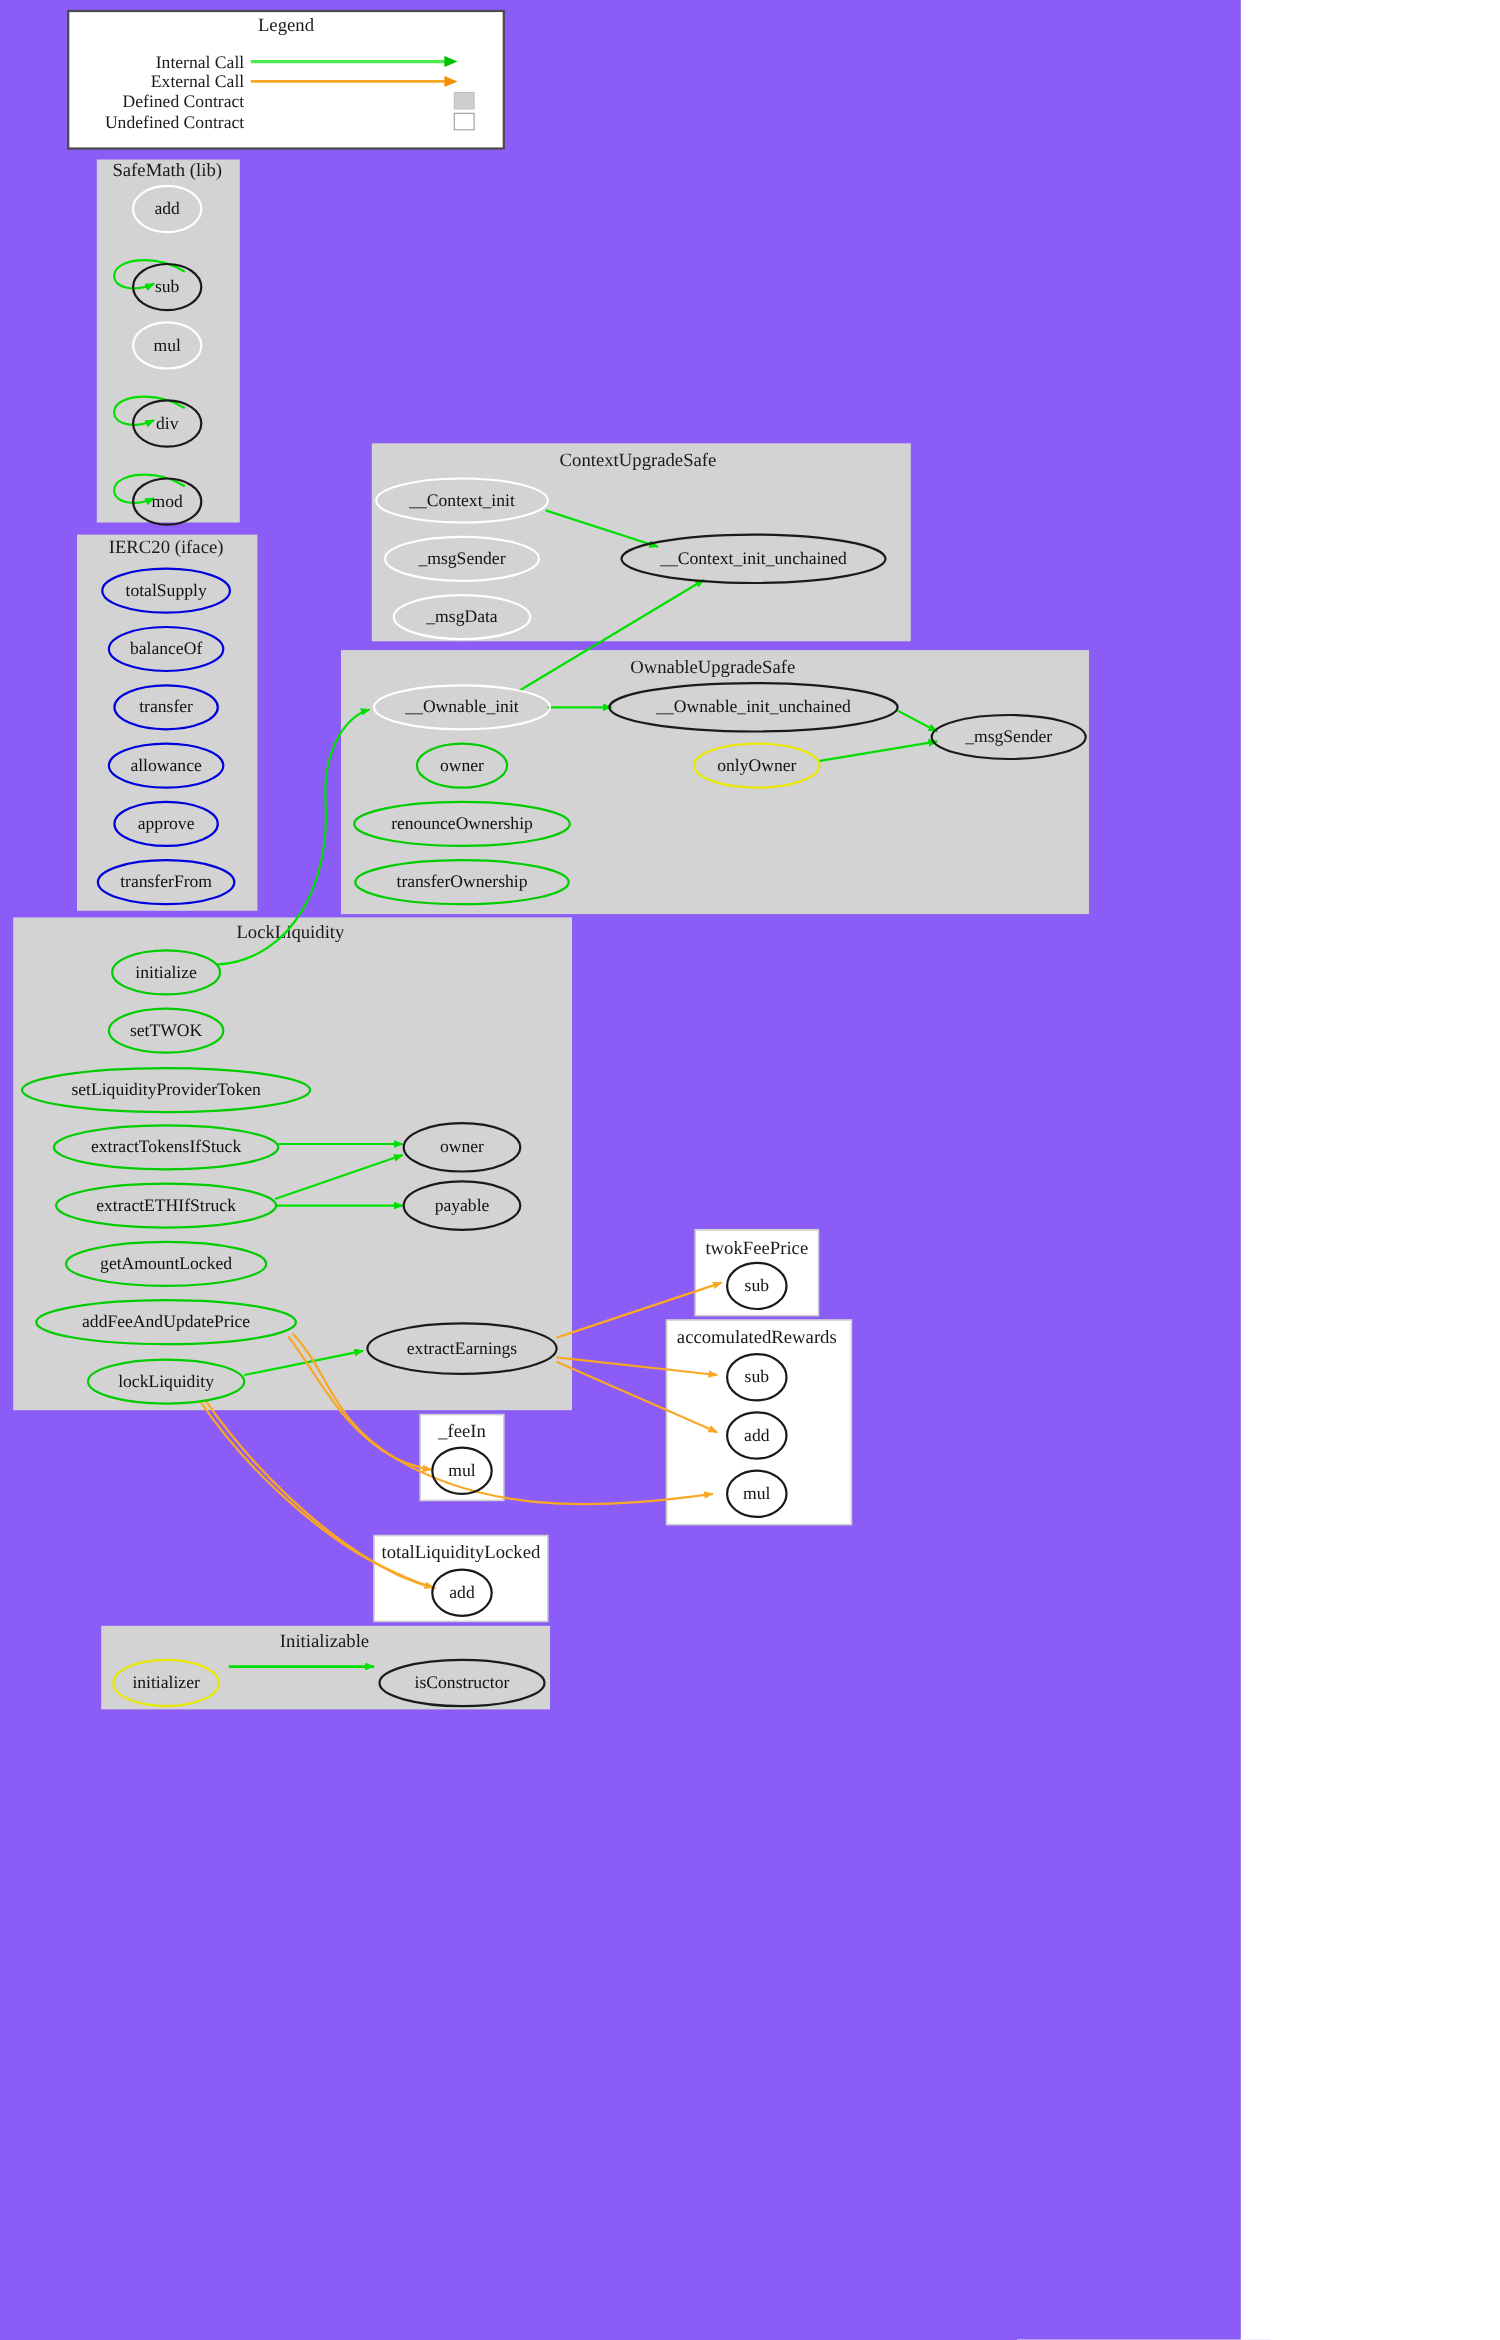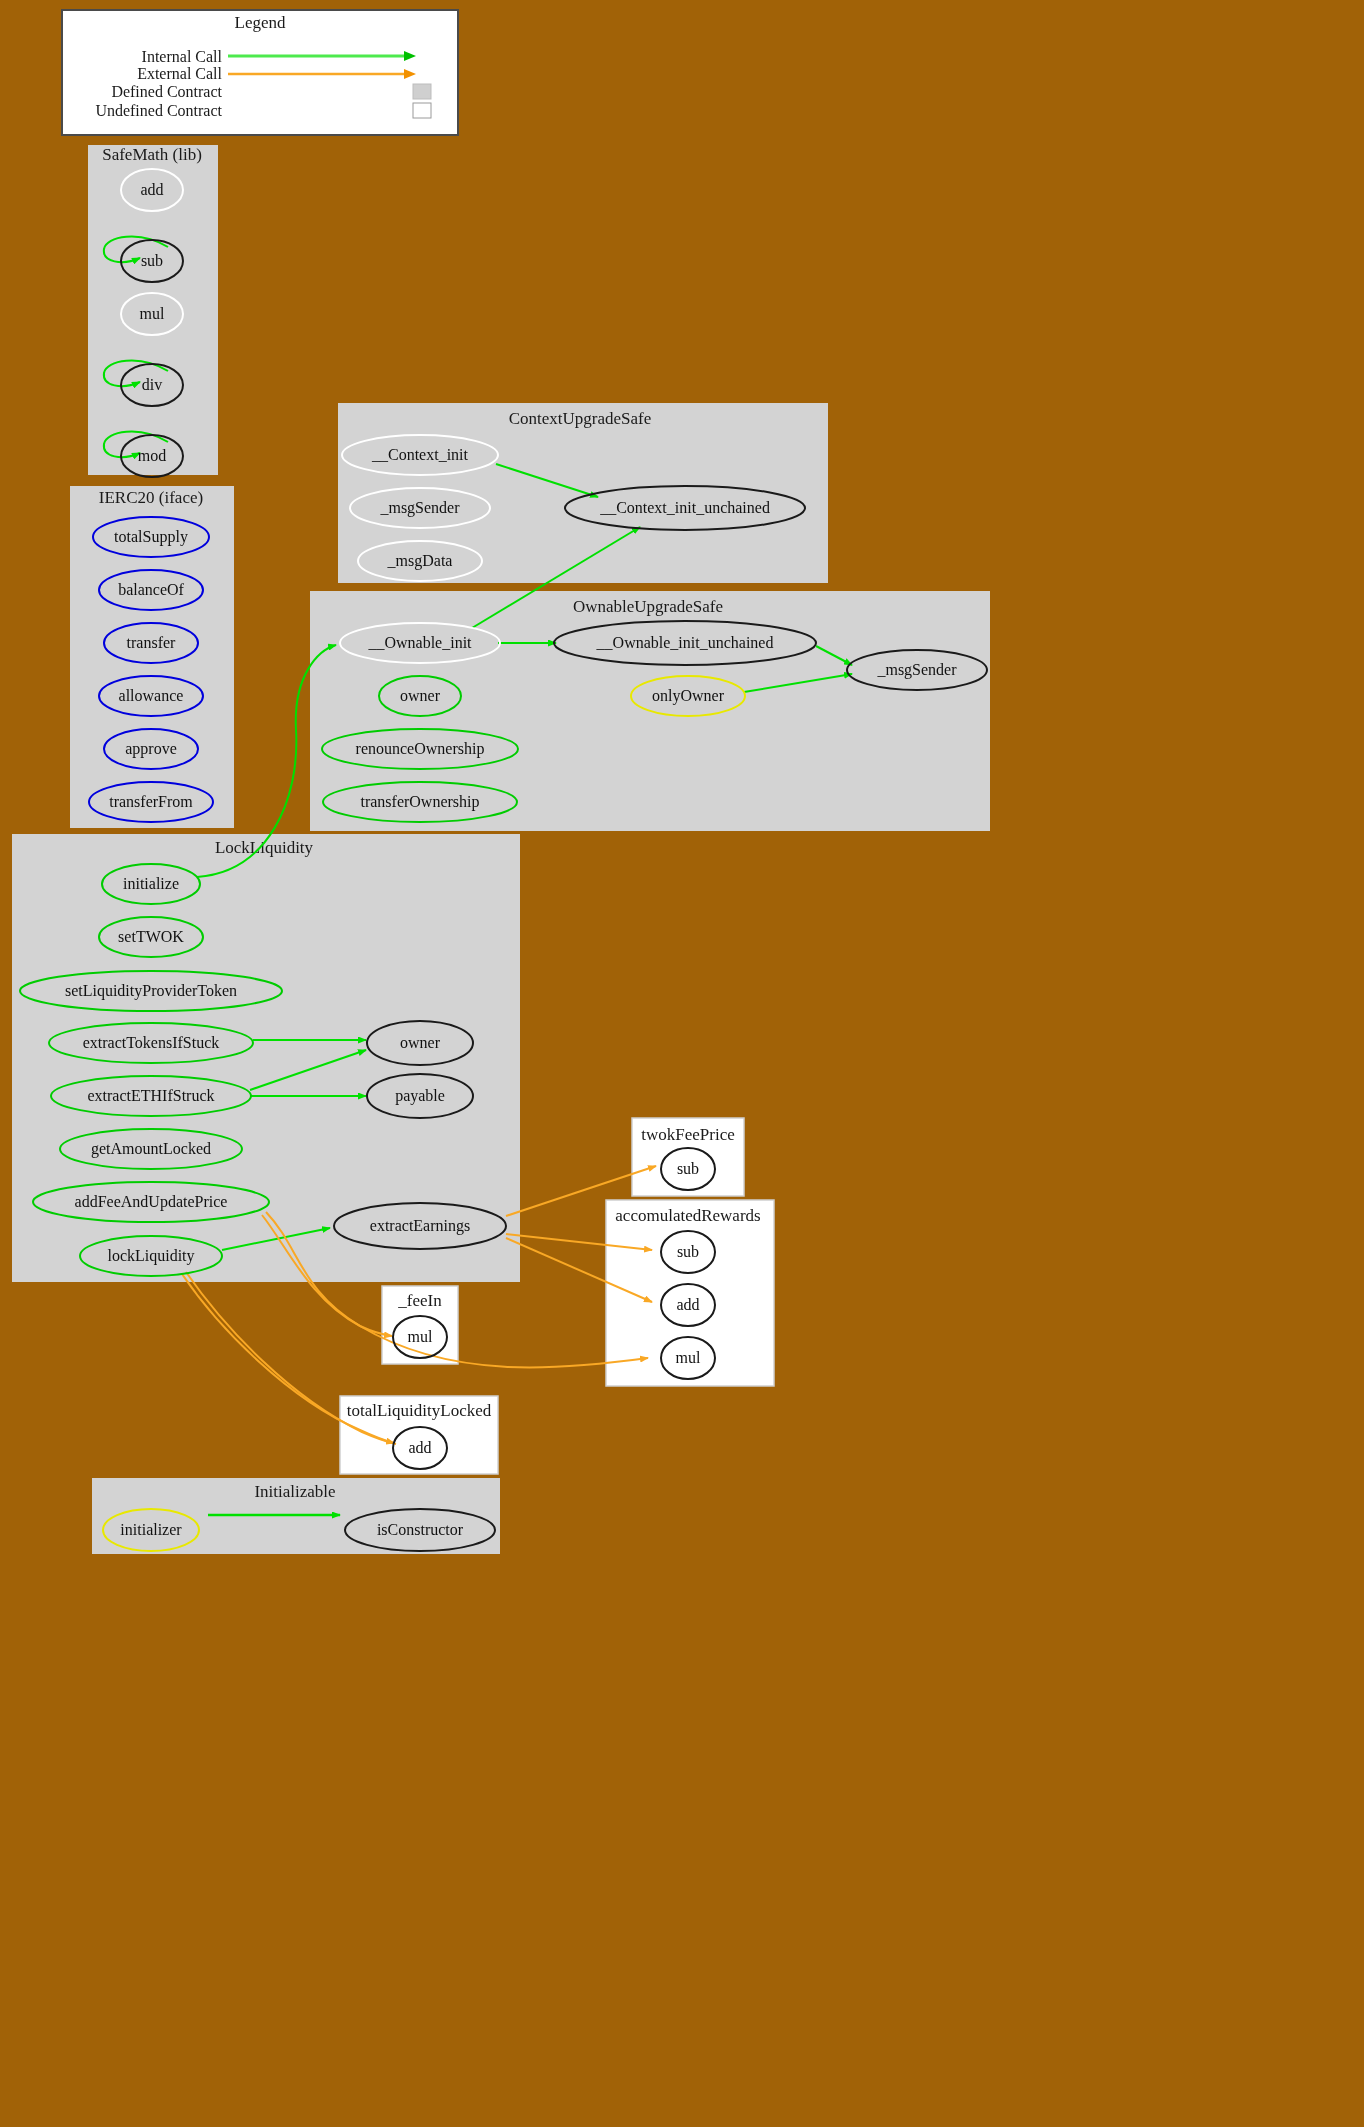--- a/index.html
+++ b/index.html
@@ -1,17 +1,17 @@
 <!DOCTYPE html>
 <html><head>
 <meta charset="utf-8">
 <style>
   html,body{margin:0;padding:0;background:#ffffff;}
   body{font-family:"Liberation Serif","DejaVu Serif",serif;}
-  #stage{position:relative;width:1364px;height:2127px;background:#a16207;overflow:hidden;}
+  #stage{position:relative;width:1128px;height:2127px;background:#8b5cf6;overflow:hidden;}
   svg#graph{position:absolute;left:0;top:0;width:1364px;height:2127px;display:block;}
   .clusterlabel{font-family:"Liberation Serif",serif;font-size:17px;fill:#1a1a1a;text-anchor:middle;}
   .nodelabel{font-family:"Liberation Serif",serif;font-size:16px;fill:#111111;text-anchor:middle;dominant-baseline:middle;}
   .legendlabel{font-family:"Liberation Serif",serif;font-size:16px;fill:#1a1a1a;text-anchor:end;}
   .legendtitle{font-family:"Liberation Serif",serif;font-size:17px;fill:#1a1a1a;text-anchor:middle;}
 </style>
 </head>
 <body>
 
 <div id="stage">

